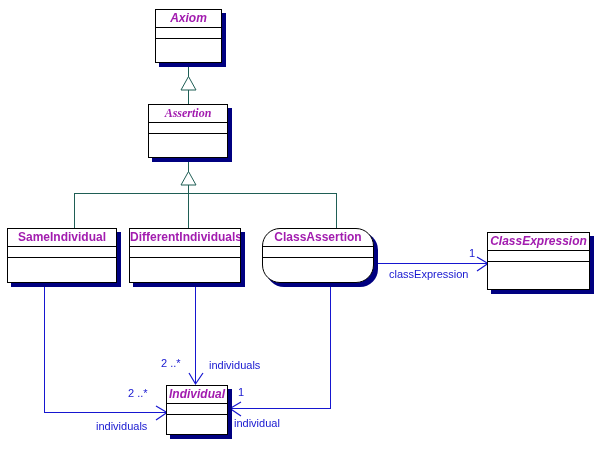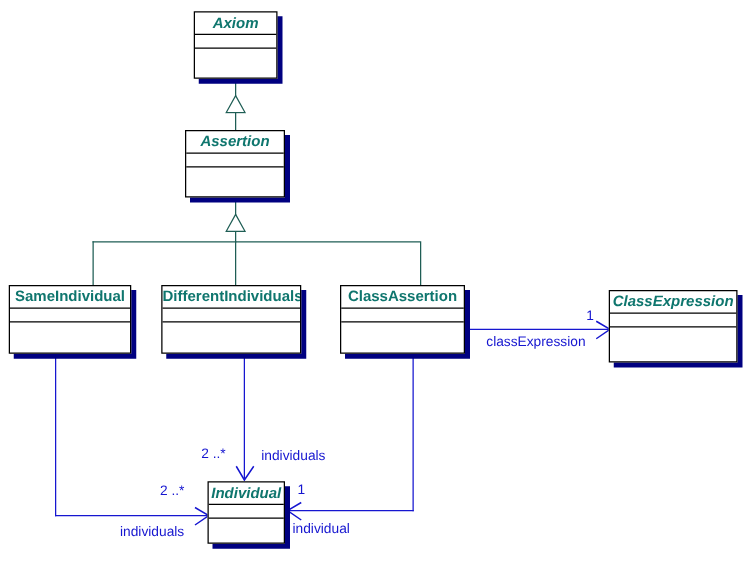--- a/index.html
+++ b/index.html
@@ -22,21 +22,21 @@
     background: #ffffff;
     border: 1px solid #000000;
     box-shadow: 4px 4px 0 0 #000080;
     z-index: 5;
   }
   .uml-name {
     box-sizing: border-box;
     width: 100%;
     border-bottom: 1px solid #000000;
     text-align: center;
-    color: #0f766e;
+    color: #a21caf;
     font-size: 12px;
     font-weight: bold;
     line-height: 17px;
     height: 18px;
     white-space: nowrap;
     overflow: hidden;
   }
   .uml-name.abstract { font-style: italic; }
   .uml-attrs {
     box-sizing: border-box;
@@ -140,39 +140,39 @@
   </svg>
   <div class="mult-label" style="left:238px; top:386px;">1</div>
   <div class="assoc-label" style="left:234px; top:417px;">individual</div>
 
   <div class="uml-class" style="left:155px; top:9px; width:67px; height:54px;">
     <div class="uml-name abstract">Axiom</div>
     <div class="uml-attrs"></div>
     <div class="uml-ops"></div>
   </div>
 
-  <div class="uml-class" style="left:148px; top:104px; width:80px; height:54px;">
+  <div class="uml-class" style="left:148px; top:104px; width:80px; height:54px;font-family:Liberation Serif, serif;">
     <div class="uml-name abstract">Assertion</div>
     <div class="uml-attrs"></div>
     <div class="uml-ops"></div>
   </div>
 
-  <div class="uml-class" style="left:7px; top:228px; width:98px; height:55px;">
+  <div class="uml-class" style="left:7px; top:228px; width:110px; height:55px;">
     <div class="uml-name">SameIndividual</div>
     <div class="uml-attrs"></div>
     <div class="uml-ops"></div>
   </div>
 
   <div class="uml-class" style="left:129px; top:228px; width:112px; height:55px;">
     <div class="uml-name">DifferentIndividuals</div>
     <div class="uml-attrs"></div>
     <div class="uml-ops"></div>
   </div>
 
-  <div class="uml-class" style="left:272px; top:228px; width:100px; height:55px;">
+  <div class="uml-class" style="left:262px; top:228px; width:112px; height:55px;border-radius:18px;">
     <div class="uml-name">ClassAssertion</div>
     <div class="uml-attrs"></div>
     <div class="uml-ops"></div>
   </div>
 
   <div class="uml-class" style="left:487px; top:232px; width:103px; height:58px;">
     <div class="uml-name abstract">ClassExpression</div>
     <div class="uml-attrs"></div>
     <div class="uml-ops"></div>
   </div>

